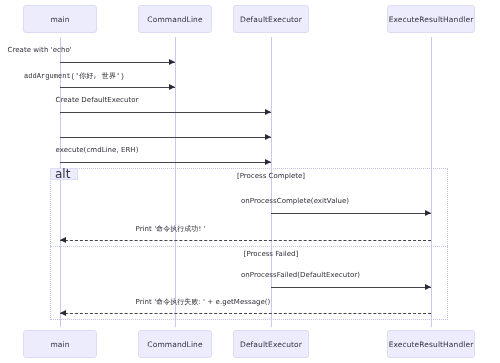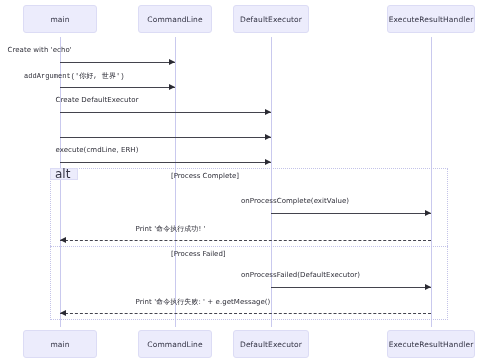--- a/index.html
+++ b/index.html
@@ -94,20 +94,21 @@
   .alt-divider {
     position: absolute;
     height: 0;
     border-top: 1px dotted #c3c3e8;
   }
   .cond-label {
     position: absolute;
     font-size: 7px;
     color: #2e2e38;
     white-space: nowrap;
+    text-align: center;
   }
 </style>
 </head>
 <body>
 
 <div id="diagram">
     <div class="lifeline" style="left: 60px; top: 37px; height: 290px;"></div>
     <div class="lifeline" style="left: 175px; top: 37px; height: 290px;"></div>
     <div class="lifeline" style="left: 271px; top: 37px; height: 290px;"></div>
     <div class="lifeline" style="left: 431px; top: 37px; height: 290px;"></div>

